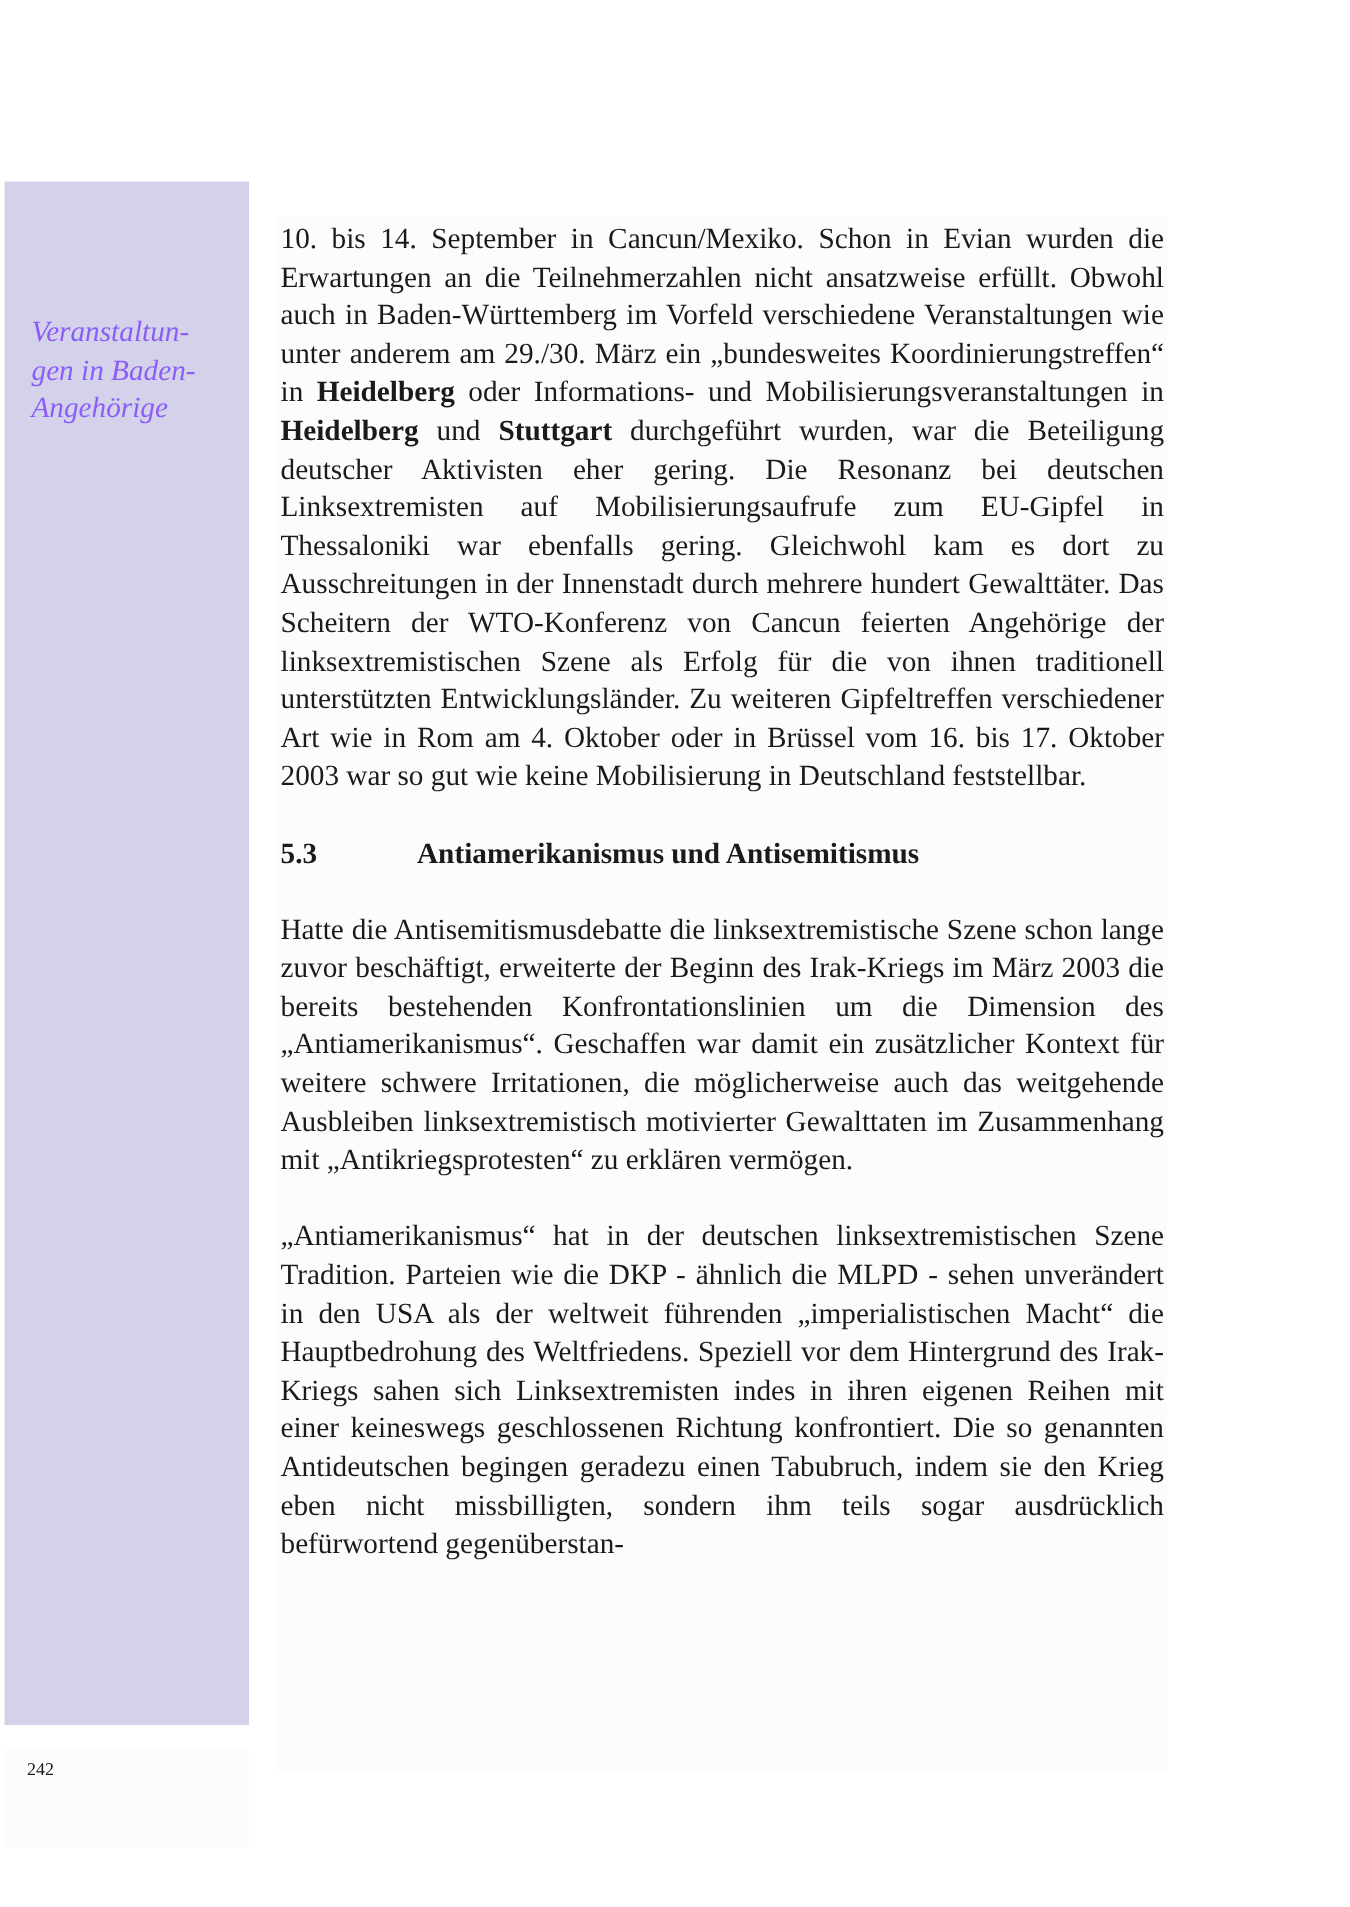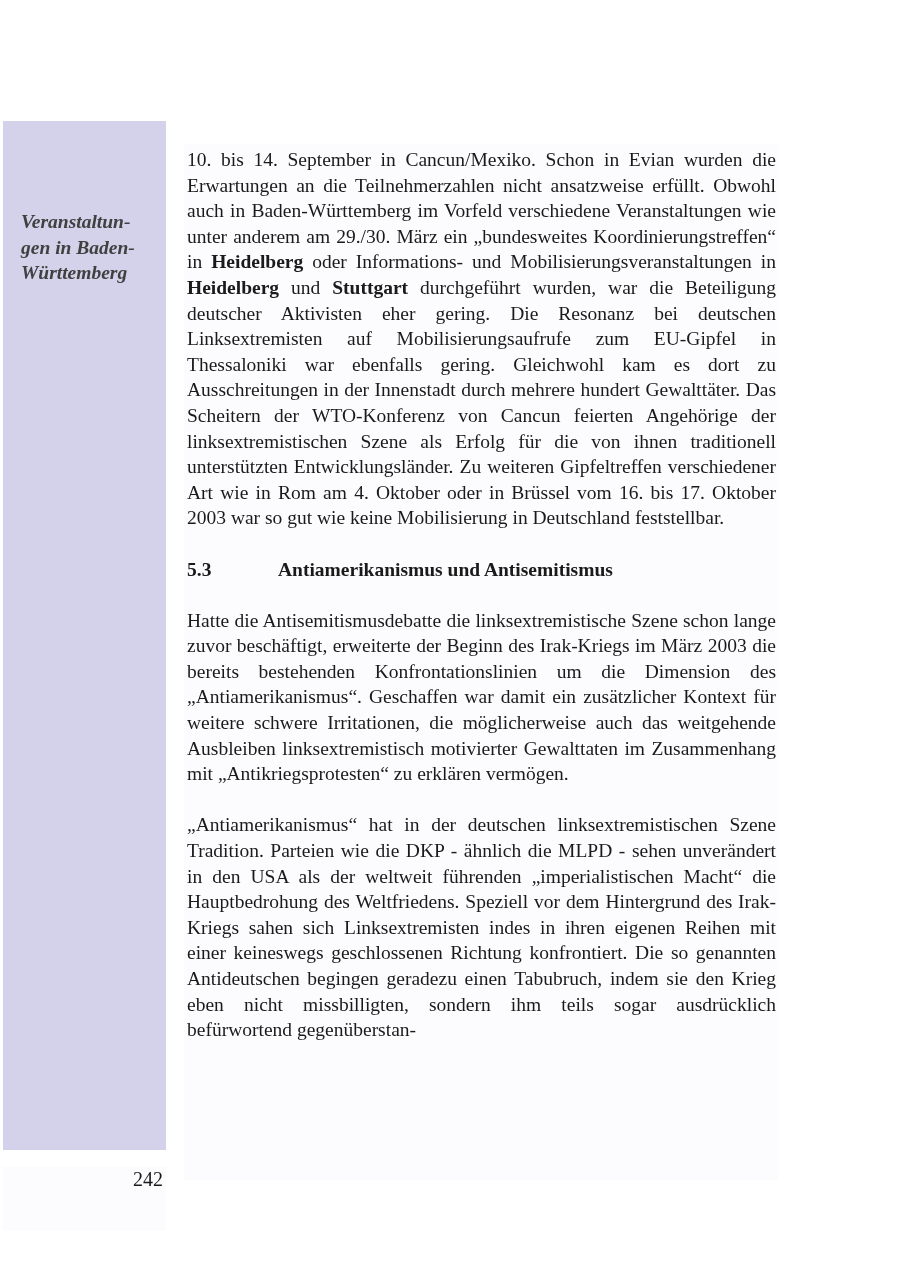--- a/index.html
+++ b/index.html
@@ -1,44 +1,44 @@
 <!DOCTYPE html>
 <html><head>
   <meta charset="utf-8">
   <style>
     html, body { margin: 0; padding: 0; background: #ffffff; }
     body { width: 900px; height: 1271px; position: relative; overflow: hidden;
            font-family: "Liberation Serif", "DejaVu Serif", serif; color: #1a1a1a; }
     .sidebar { position: absolute; left: 3px; top: 121px; width: 163px; height: 1029px;
                background: #d3d2ea; }
     .sidebar-label { position: absolute; left: 21px; top: 209px; width: 140px;
-                     font-style: italic; font-weight: bold; font-size: 19.5px; line-height: 25.5px;
-                     color: #404040; }
+                     font-style: italic; font-weight: normal; font-size: 19.5px; line-height: 25.5px;
+                     color: #8b5cf6; }
     .page-num-box { position: absolute; left: 3px; top: 1167px; width: 163px; height: 64px;
                     background: #fcfcfe; }
-    .page-num { position: absolute; left: 0; width: 163px; top: 1166px; text-align: right;
-                font-size: 20px; line-height: 26px; }
+    .page-num { position: absolute; left: 0; width: 163px; top: 1166px; text-align: left;
+                font-size: 12px; line-height: 26px; padding-left: 18px; }
     .text-col { position: absolute; left: 184px; top: 130px; width: 594px; height: 1036px;
                 background: #fcfcfe; margin-top: 14px; }
     .col-inner { position: absolute; left: 3px; top: 3px; width: 589px; }
     p { margin: 0; font-size: 19.5px; line-height: 25.6px; text-align: justify;
         hyphens: manual; }
     p.gap { margin-top: 25.6px; }
     .heading { margin-top: 25.6px; font-size: 19.5px; line-height: 25.6px; font-weight: bold; display: flex; align-items: center; }
     .heading .num { width: 91px; }
     b { font-weight: bold; }
   </style>
 </head>
 <body>
 
 <div class="sidebar"></div>
 <div class="sidebar-label">
   <span>Veranstaltun-</span><br>
   <span>gen in Baden-</span><br>
-  <span>Württemberg</span>
+  <span>Angehörige</span>
 </div>
 
 <div class="page-num-box"></div>
 <div class="page-num">242</div>
 
 <div class="text-col">
   <div class="col-inner">
     <p><span>10. bis 14. September in Cancun/Mexiko. Schon in Evian wurden die Erwartungen an die Teilnehmerzahlen nicht ansatzweise erfüllt. Obwohl auch in Baden-Württemberg im Vorfeld verschiedene Veran­staltungen wie unter anderem am 29./30. März ein „bundesweites Koordinierungstreffen“ in </span><b>Heidelberg</b><span> oder Informations- und Mobi­lisierungsveranstaltungen in </span><b>Heidelberg</b><span> und </span><b>Stuttgart</b><span> durchgeführt wurden, war die Beteiligung deutscher Aktivisten eher gering. Die Resonanz bei deutschen Linksextremisten auf Mobilisierungsaufrufe zum EU-Gipfel in Thessaloniki war ebenfalls gering. Gleichwohl kam es dort zu Ausschreitungen in der Innenstadt durch mehrere hundert Gewalttäter. Das Scheitern der WTO-Konferenz von Cancun feierten Angehörige der linksextremistischen Szene als Erfolg für die von ihnen traditionell unterstützten Entwicklungsländer. Zu weiteren Gipfeltreffen verschiedener Art wie in Rom am 4. Oktober oder in Brüssel vom 16. bis 17. Oktober 2003 war so gut wie keine Mobili­sierung in Deutschland feststellbar.</span></p>
 
 

